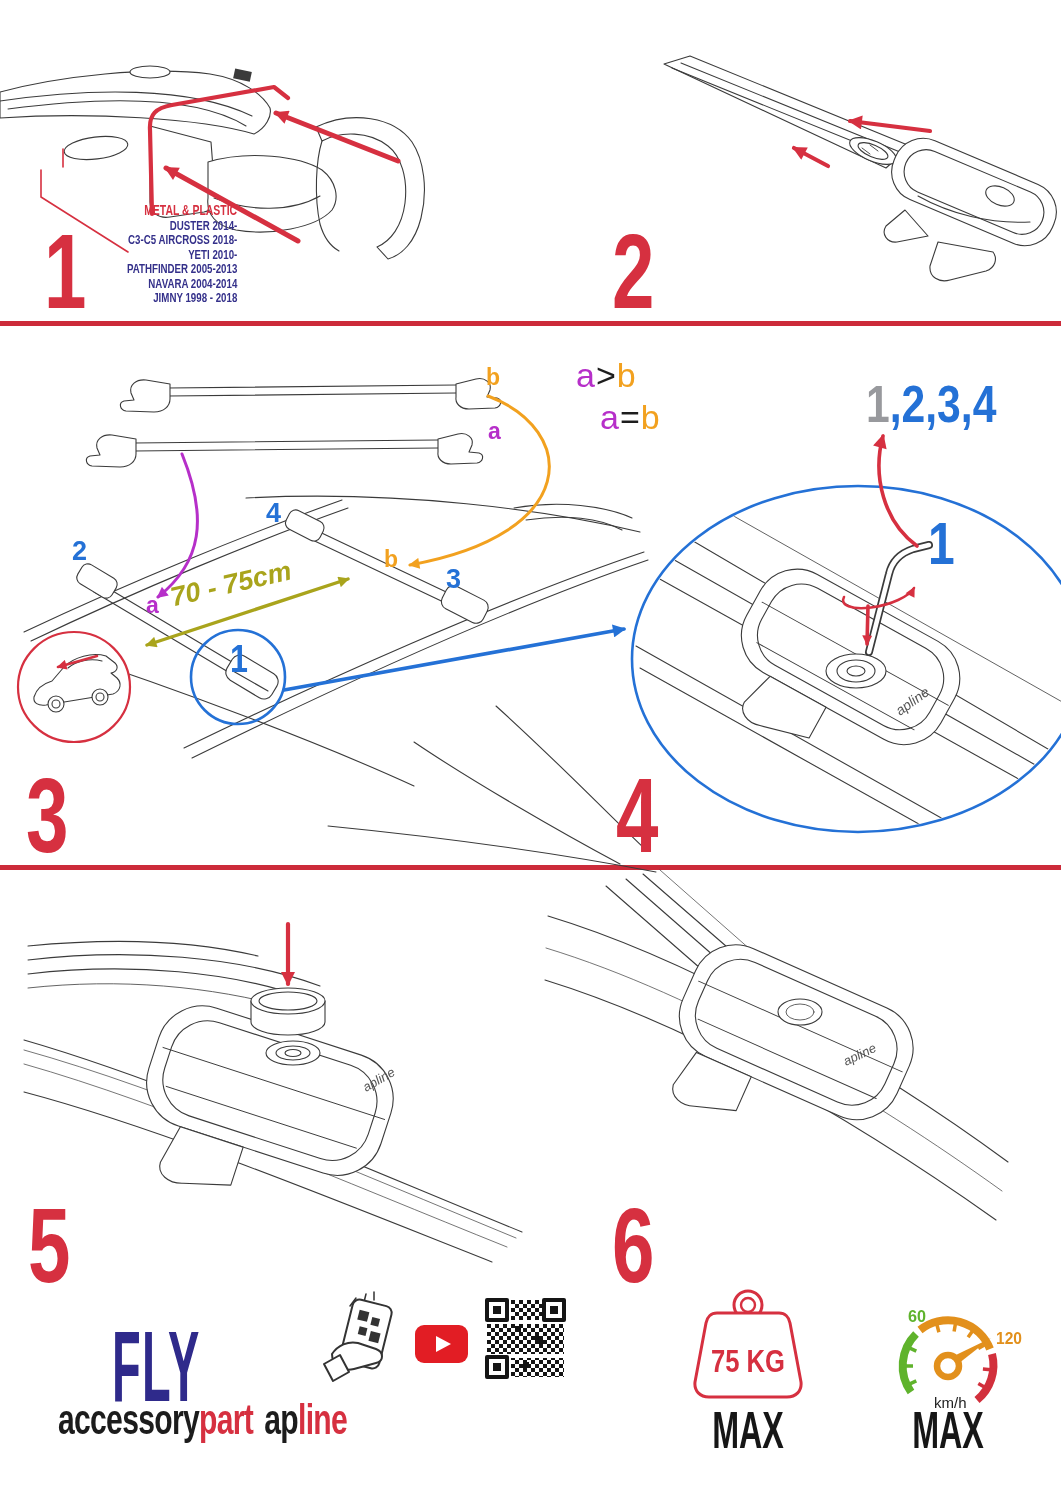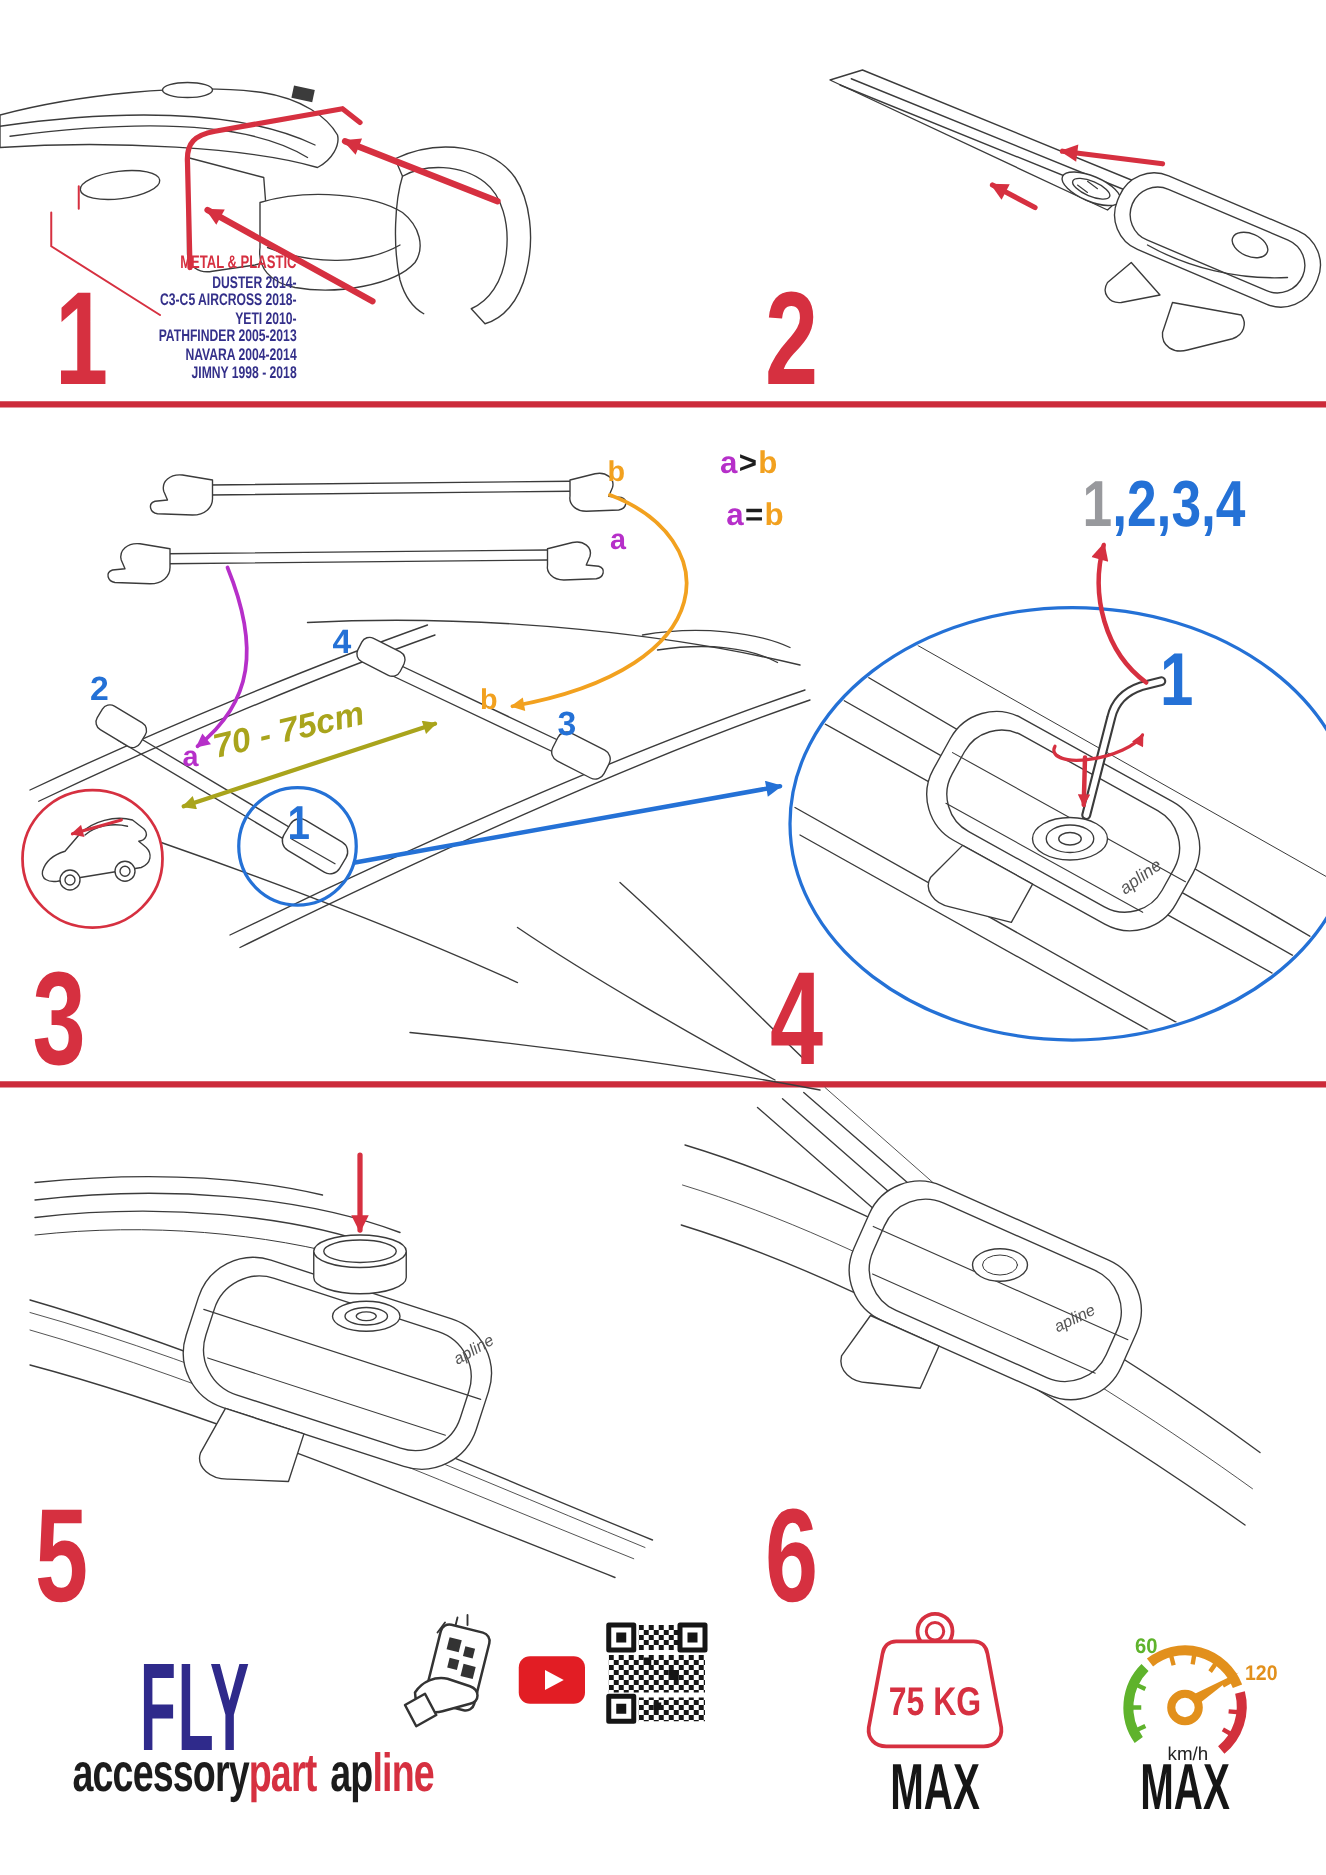--- a/index.html
+++ b/index.html
@@ -5,21 +5,21 @@
   html,body{margin:0;padding:0;background:#fff}
   #page{position:relative;width:1061px;height:1500px;background:#fff;overflow:hidden;
         font-family:"Liberation Sans",sans-serif}
   .art{position:absolute;left:0;top:0}
   .txt{position:absolute;white-space:nowrap;line-height:1}
   .stepnum{font-size:106px;font-weight:700;color:#d63040;transform:scaleX(.72);
            transform-origin:left top;line-height:.82;letter-spacing:-2px}
   .metal{font-size:14.5px;font-weight:700;color:#d63040;transform:scaleX(.72);transform-origin:right top}
   .models{font-size:13.5px;font-weight:700;color:#34308a;text-align:right;
           transform:scaleX(.72);transform-origin:right top;line-height:1.07}
-  .legend{font-size:25px;font-weight:700;letter-spacing:1px}
+  .legend{font-size:34px;font-weight:400;letter-spacing:1px}
   .legend .a{color:#b62fc9}.legend .op{color:#1d1d1d}.legend .b{color:#f2a11f}
   .poslabel{font-weight:700;color:#2471d6}
   .lab-a{font-weight:700;color:#b62fc9}
   .lab-b{font-weight:700;color:#f2a11f}
   .dim{font-size:27px;font-weight:600;font-style:italic;color:#a9a41c;
        transform:rotate(-13deg);transform-origin:left top}
   .seq{font-size:52px;font-weight:700;transform:scaleX(.82);transform-origin:left top}
   .seq .first{color:#98999d}.seq .rest{color:#2471d6}
   .callout{font-size:60px;font-weight:700;color:#2471d6;transform:scaleX(.8);transform-origin:left top}
   .circnum{font-size:38px;font-weight:700;color:#2471d6;transform:scaleX(.85);transform-origin:left top}
@@ -289,21 +289,21 @@
   <div>PATHFINDER 2005-2013</div>
   <div>NAVARA 2004-2014</div>
   <div>JIMNY 1998 - 2018</div>
 </div>
 
 <div class="txt lab-b" style="left:486px;top:366px;font-size:23px">b</div>
 <div class="txt lab-a" style="left:488px;top:420px;font-size:23px">a</div>
 <div class="txt legend" style="left:576px;top:358px">
   <span class="a">a</span><span class="op">&gt;</span><span class="b">b</span>
 </div>
-<div class="txt legend" style="left:581px;top:400px">
+<div class="txt legend" style="left:600px;top:400px">
   <span class="a">a</span><span class="op">=</span><span class="b">b</span>
 </div>
 <div class="txt poslabel" style="left:72px;top:538px;font-size:27px">2</div>
 <div class="txt poslabel" style="left:266px;top:500px;font-size:27px">4</div>
 <div class="txt poslabel" style="left:446px;top:566px;font-size:27px">3</div>
 <div class="txt lab-b" style="left:384px;top:548px;font-size:23px">b</div>
 <div class="txt lab-a" style="left:146px;top:594px;font-size:23px">a</div>
 <div class="txt dim" style="left:168px;top:585px">70 - 75cm</div>
 <div class="txt circnum" style="left:230px;top:640px">1</div>
 

